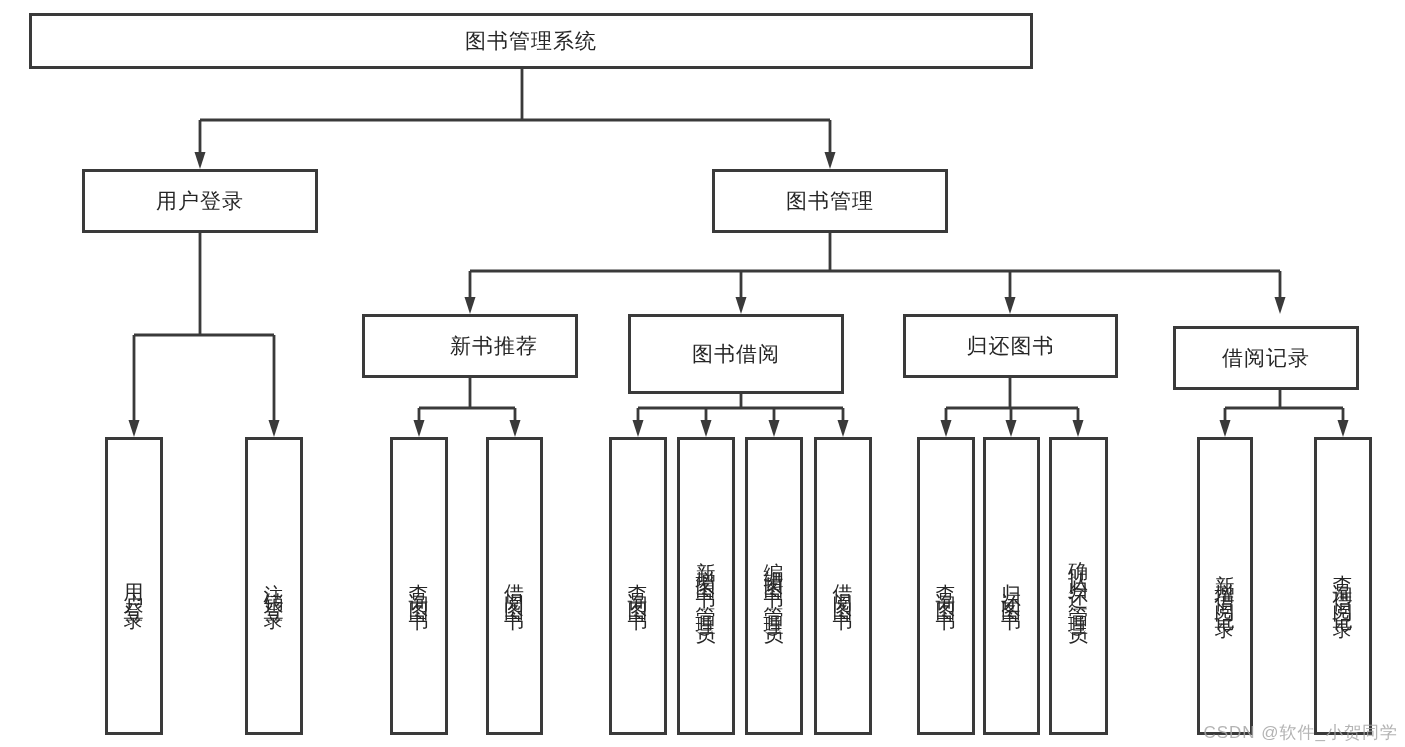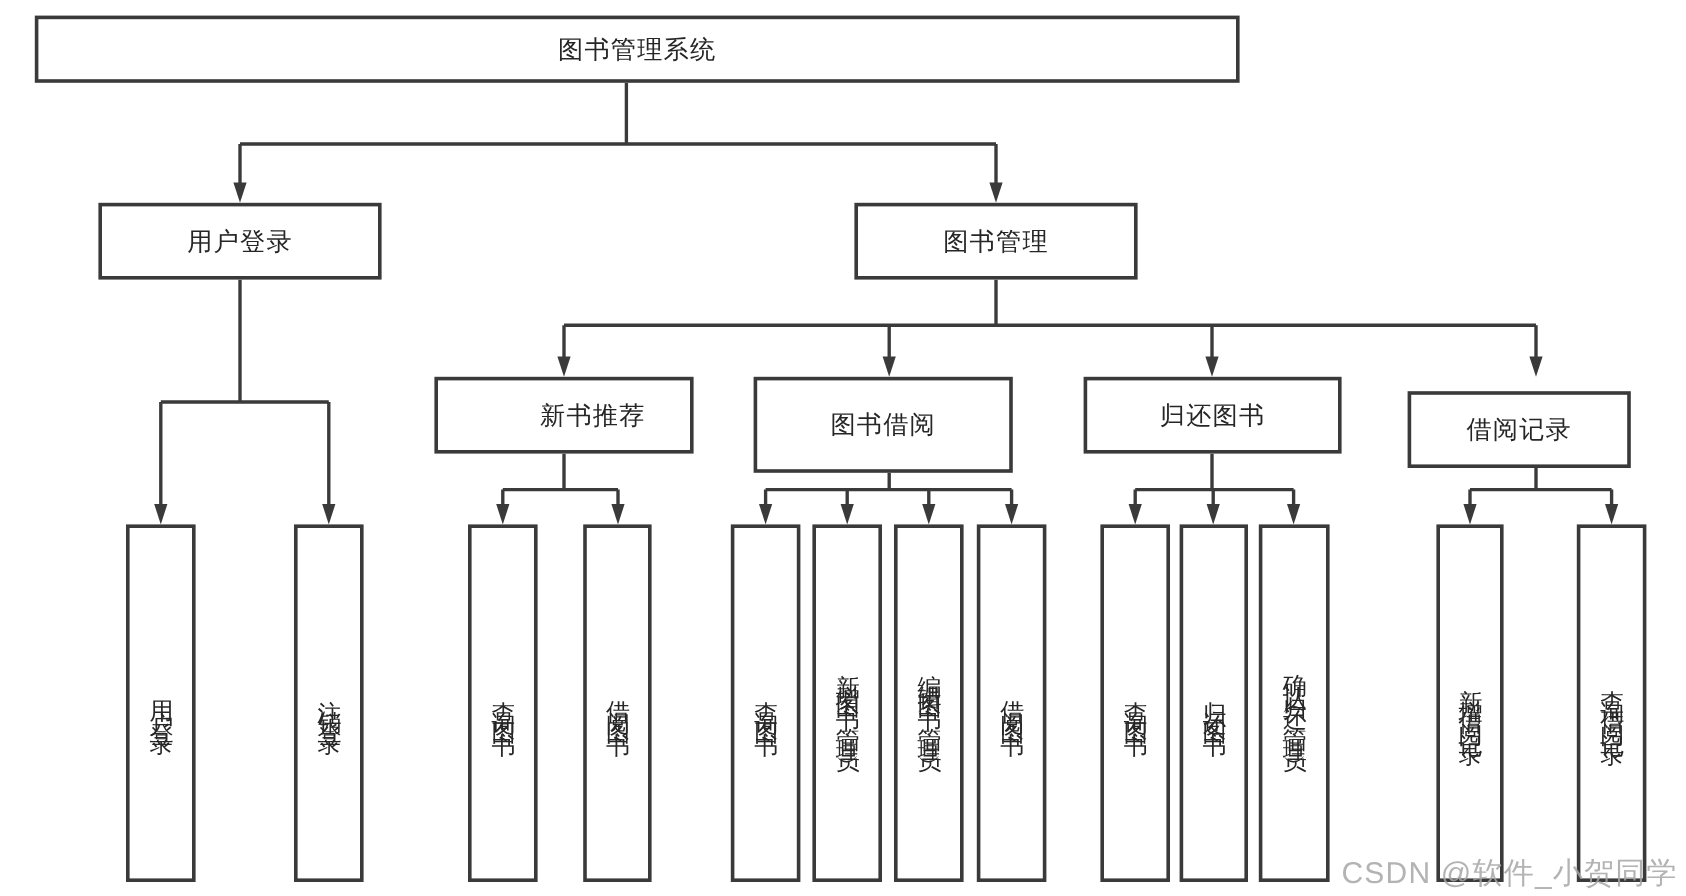--- a/index.html
+++ b/index.html
@@ -43,21 +43,21 @@
     text-orientation: mixed;
     font-size: 20px;
     line-height: 1;
     letter-spacing: 9px;
     white-space: nowrap;
   }
   .watermark {
     position: absolute;
     right: 7px;
     bottom: 3px;
-    font-size: 25px;
+    font-size: 17px;
     color: rgba(166, 166, 166, 0.85);
     letter-spacing: 1px;
     z-index: 3;
     white-space: nowrap;
   }
   .line {
     stroke: #3a3a3a;
     stroke-width: 2.8;
     fill: none;
   }

